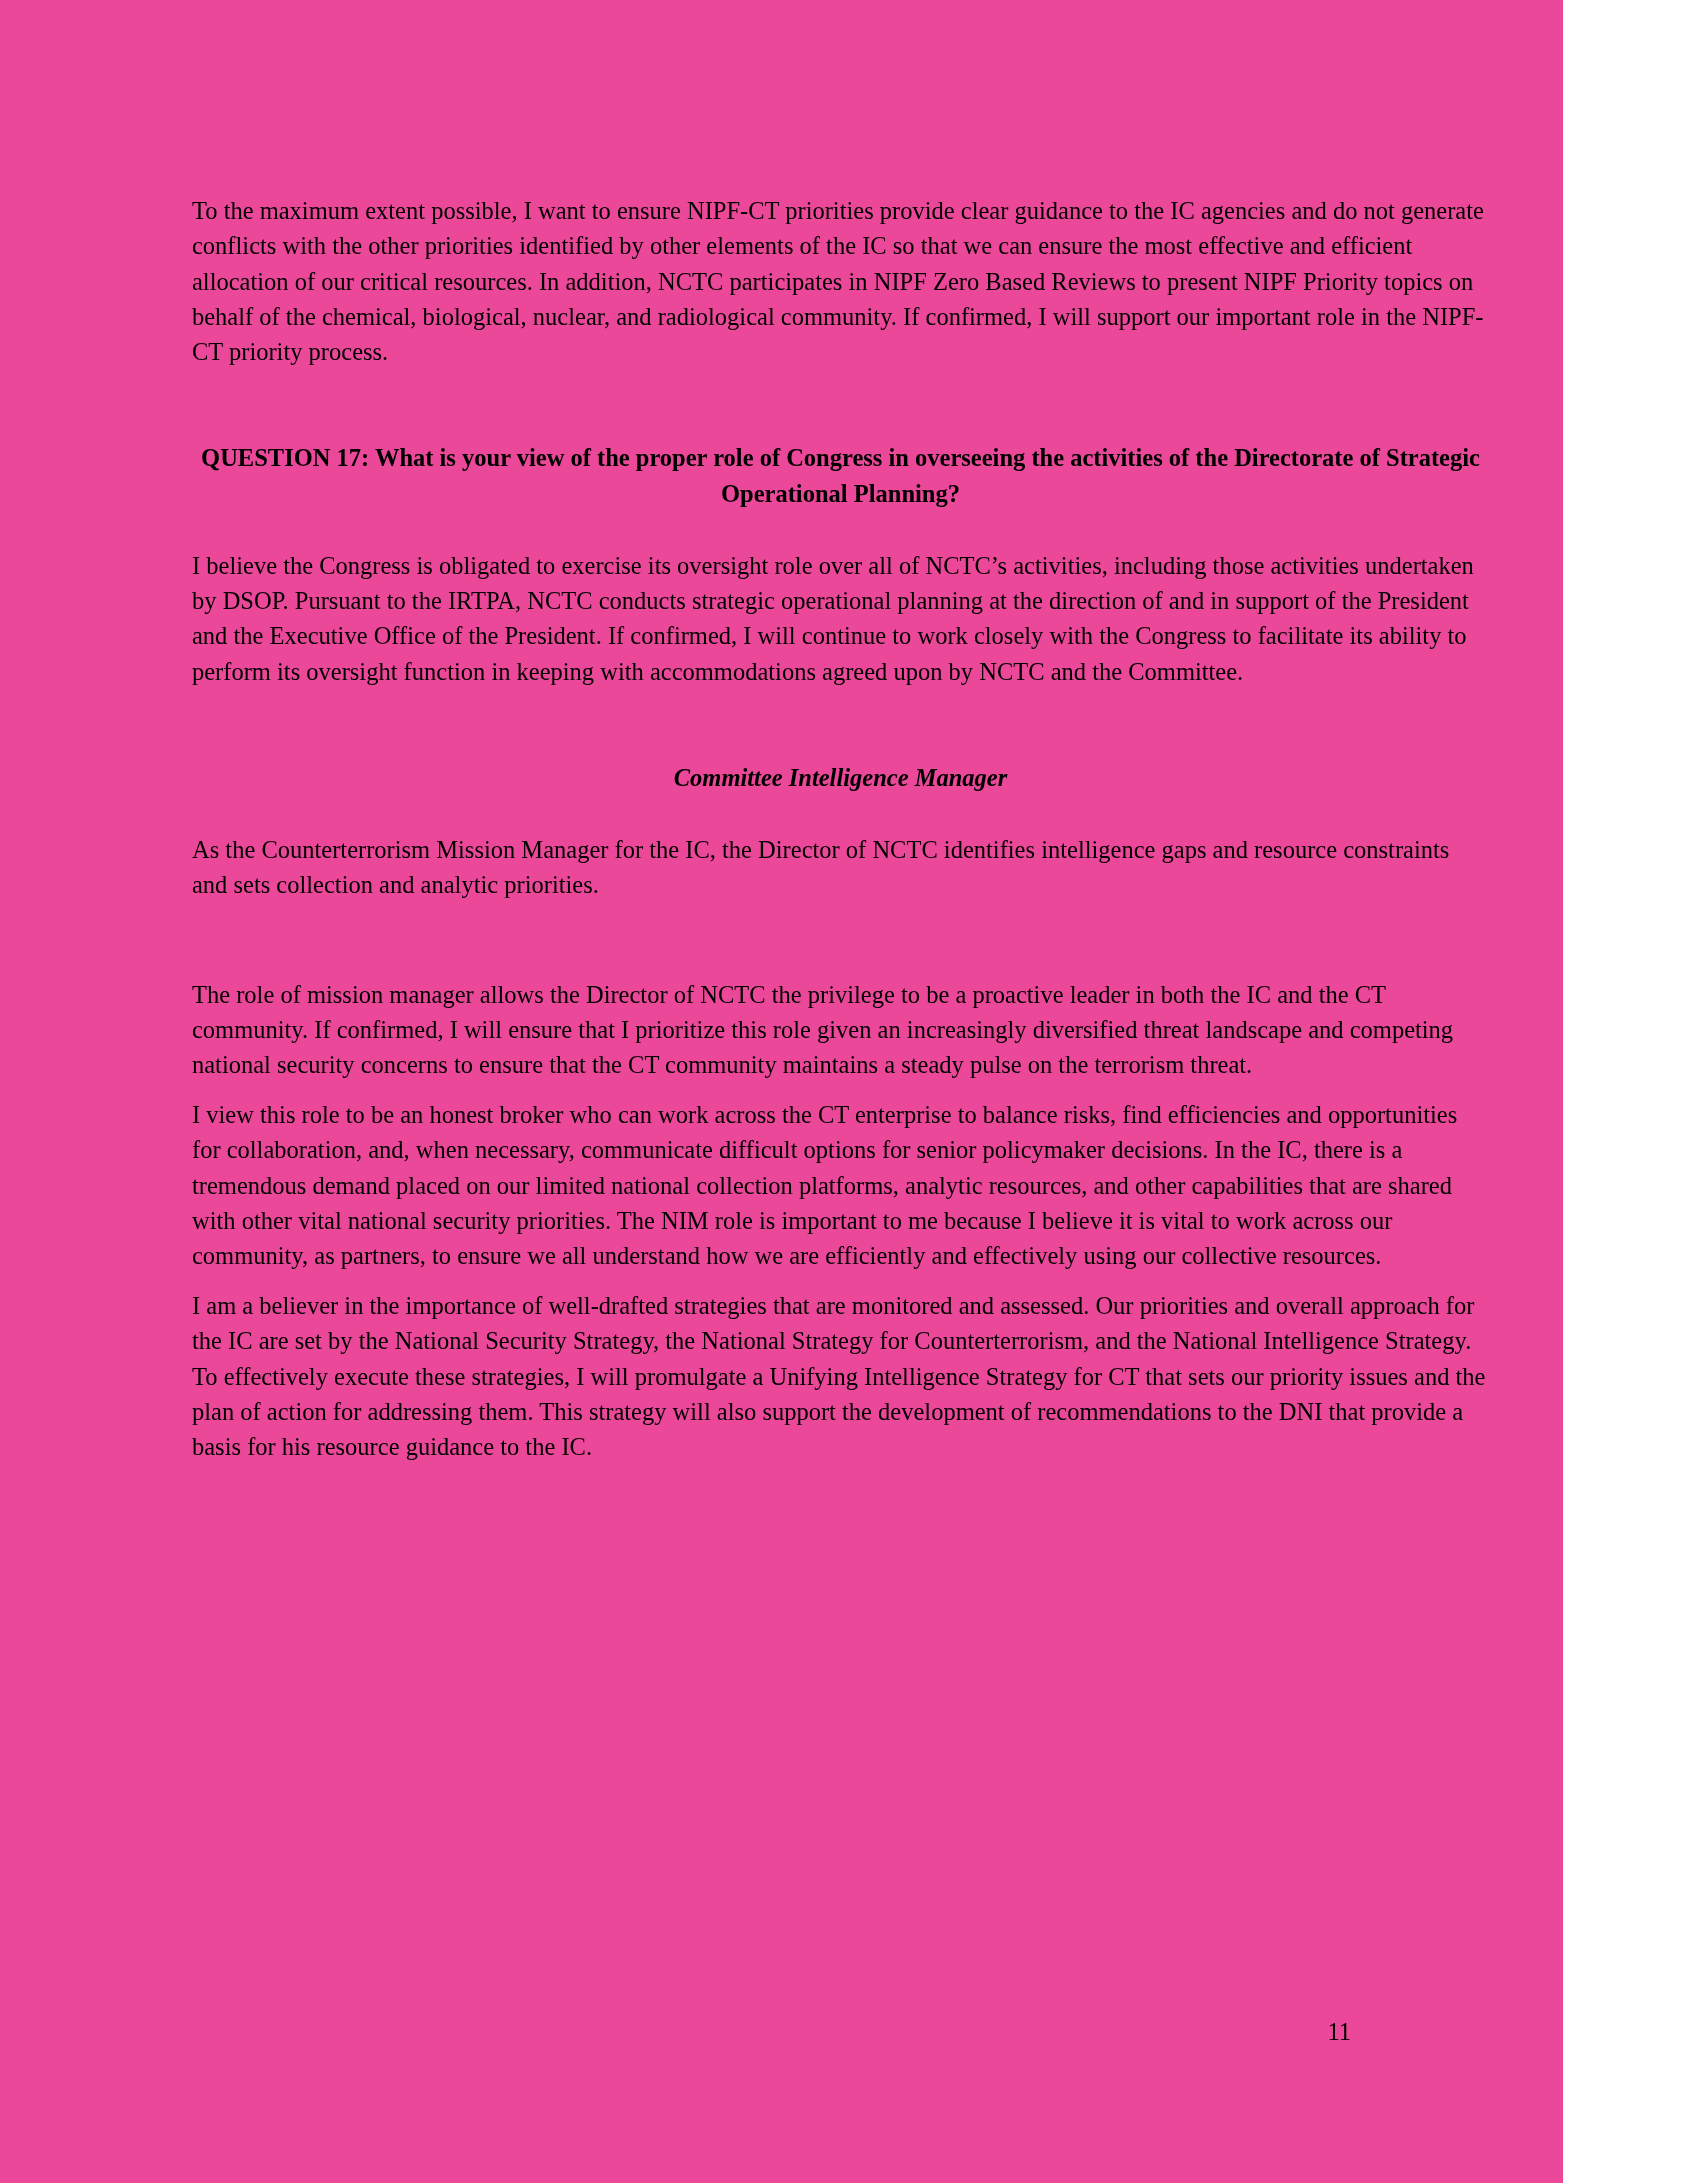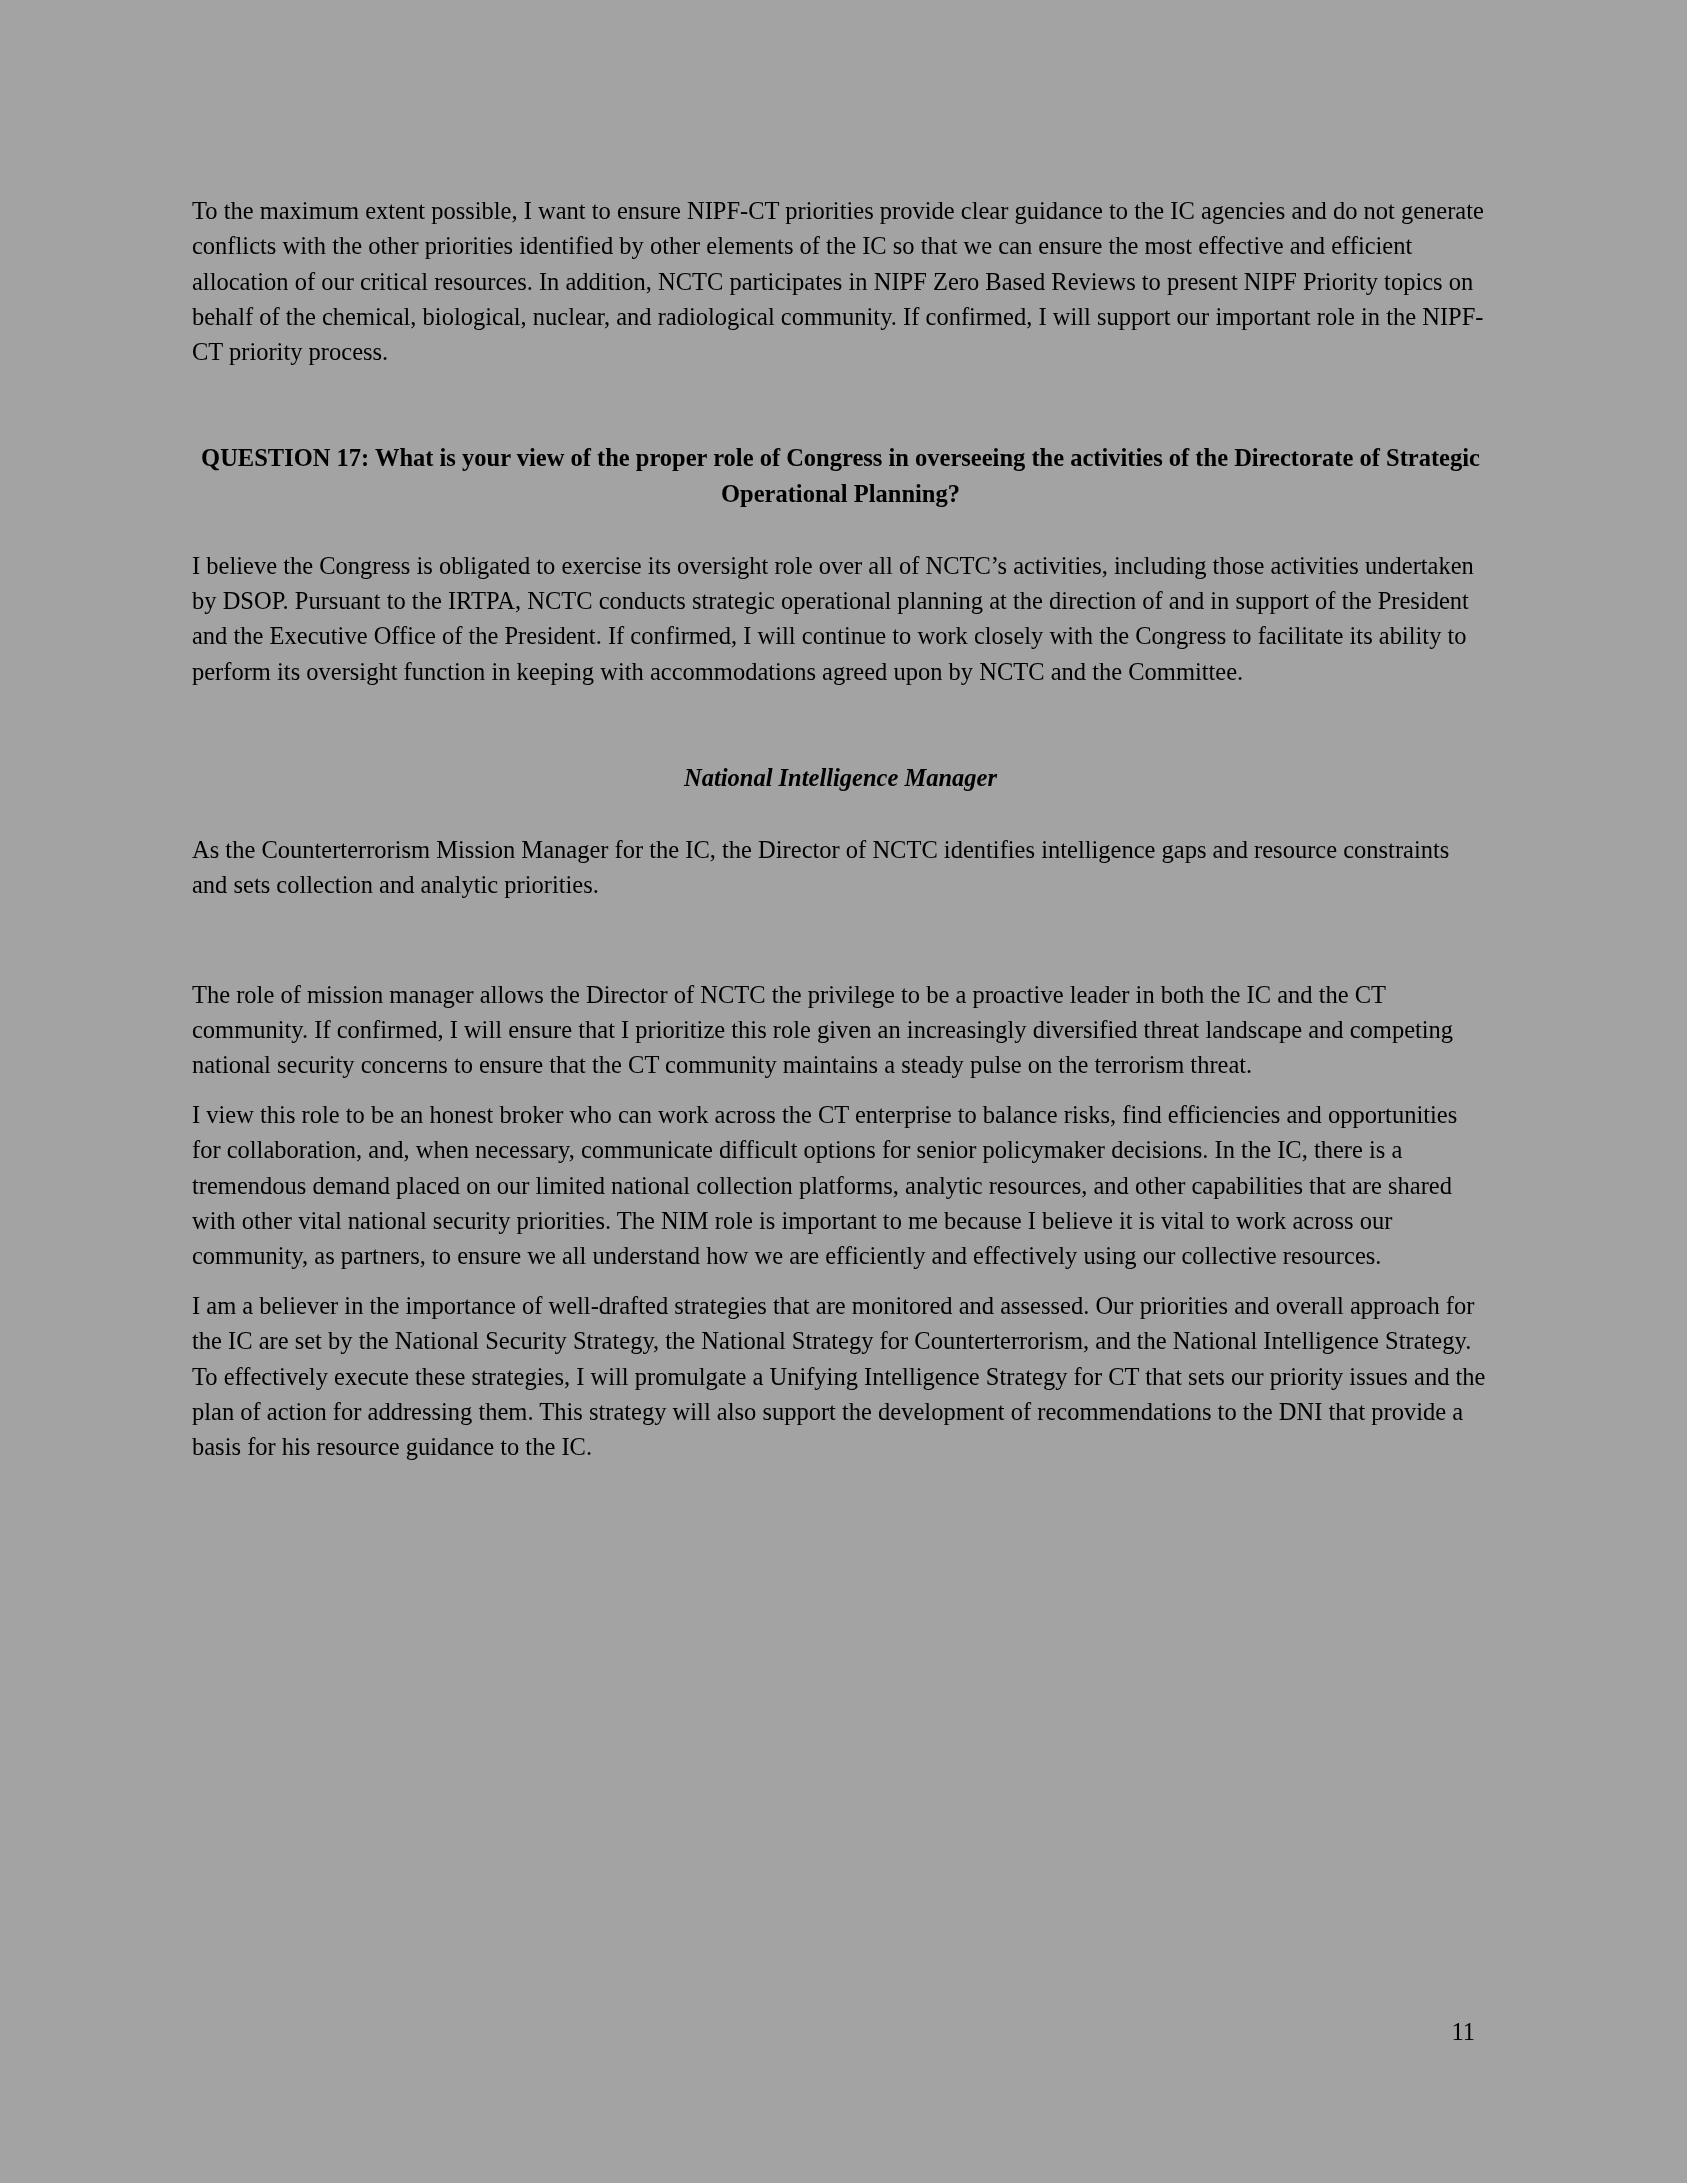--- a/index.html
+++ b/index.html
@@ -2,23 +2,23 @@
 <html style="font-size:10.6px"><head>
 <meta charset="utf-8">
 <style>
   html, body {
     margin: 0;
     padding: 0;
     background: #ffffff;
   }
   .page {
     position: relative;
-    width: 1687px;
+    width: 1563px;
     height: 2183px;
-    background: #a3a3a3;
+    background: #ec4899;
     box-sizing: border-box;
     font-family: "Liberation Serif", "DejaVu Serif", serif;
     color: #000000;
   }
   .content {
     position: absolute;
     left: 192px;
     top: 193px;
     width: 1297px;
   }
@@ -68,21 +68,21 @@
     <div class="gap-xl"></div>
 
     <h2 class="question">QUESTION 17: What is your view of the proper role of Congress in overseeing the activities of the Directorate of Strategic Operational Planning?</h2>
 
     <div class="gap-md"></div>
 
     <p class="para">I believe the Congress is obligated to exercise its oversight role over all of NCTC’s activities, including those activities undertaken by DSOP. Pursuant to the IRTPA, NCTC conducts strategic operational planning at the direction of and in support of the President and the Executive Office of the President. If confirmed, I will continue to work closely with the Congress to facilitate its ability to perform its oversight function in keeping with accommodations agreed upon by NCTC and the Committee.</p>
 
     <div class="gap-xl"></div>
 
-    <h3 class="subhead">National Intelligence Manager</h3>
+    <h3 class="subhead">Committee Intelligence Manager</h3>
 
     <div class="gap-md"></div>
 
     <p class="para">As the Counterterrorism Mission Manager for the IC, the Director of NCTC identifies intelligence gaps and resource constraints and sets collection and analytic priorities.</p>
 
     <div class="gap-md"></div>
 
 
     <div class="gap-md"></div>
 

